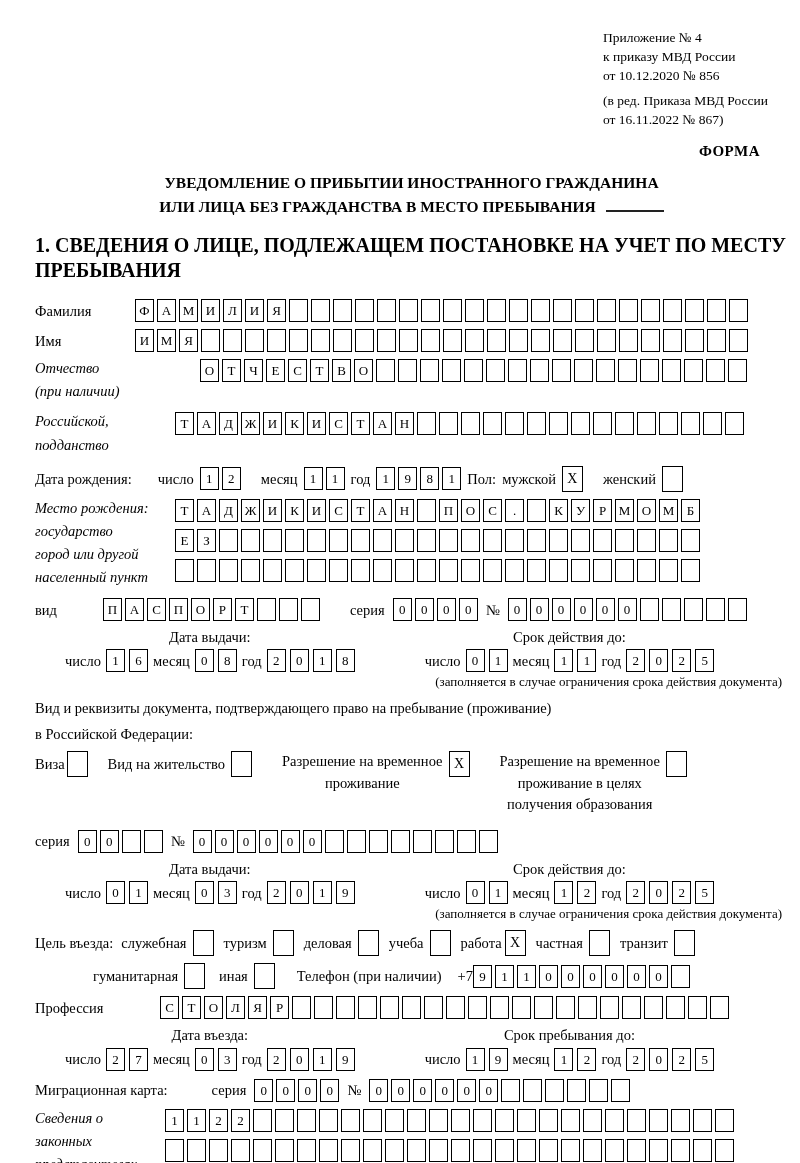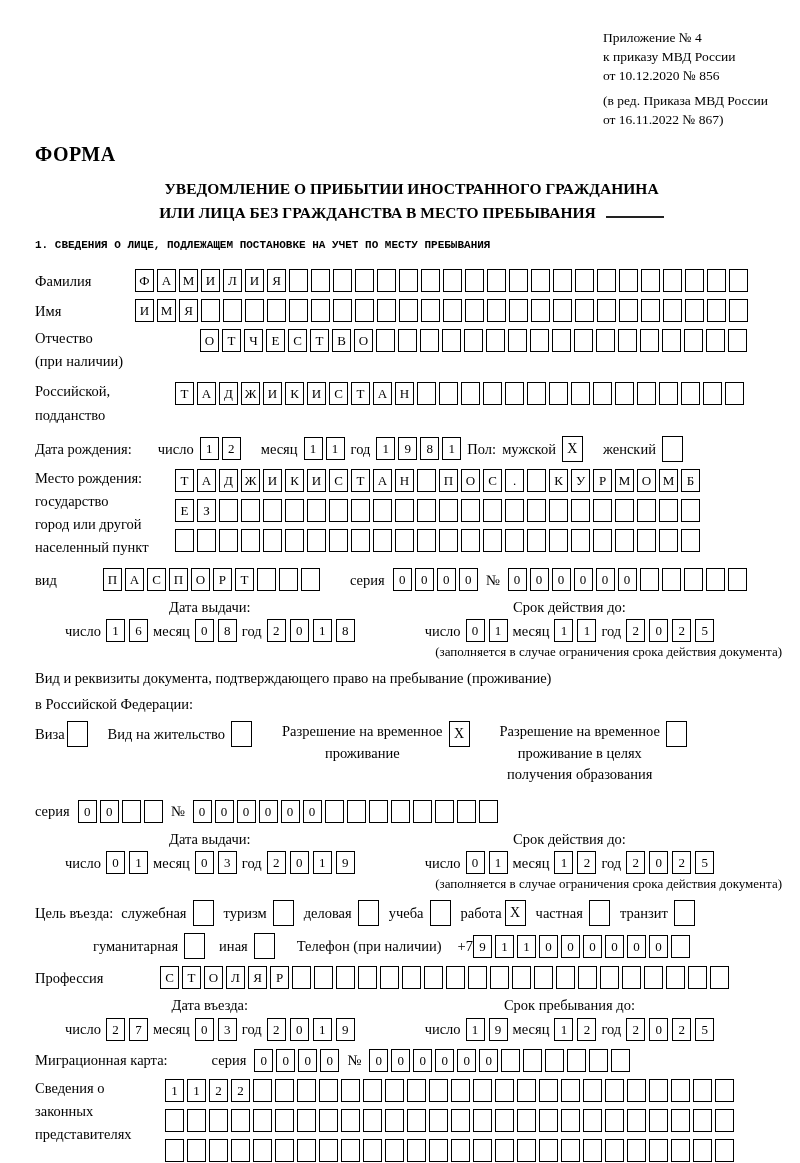--- a/index.html
+++ b/index.html
@@ -6,29 +6,29 @@
   body { background:#888; font-family:"Liberation Serif", serif; }
   .page {
     width:800px; min-height:1163px; background:#fff; color:#000;
     margin:0 auto; padding:30px 12px 20px 35px; box-sizing:border-box;
     font-size:14.5px; line-height:1.25;
   }
   
   .top-right { width:200px; margin-left:568px; font-size:13.5px; }
   .top-right div { margin-bottom:2px; }
   .top-right .gap { height:4px; }
-  .forma { font-weight:bold; font-size:20px; margin:14px 28px 10px 0; letter-spacing:.5px; }
+  .forma { text-align:right; font-weight:bold; font-size:15px; margin:14px 28px 10px 0; letter-spacing:.5px; }
   
   .title { text-align:center; font-weight:bold; font-size:15.5px; line-height:1.55; margin:6px 0 14px 0; }
   .title-underline { display:inline-block; width:58px; border-bottom:2px solid #222; height:14px; margin-left:10px; }
-  .section-title { font-weight:bold; font-size:11px; margin:10px 0 16px 0;font-family:Liberation Mono, monospace; }
+  .section-title { font-weight:bold; font-size:20px; margin:10px 0 16px 0; }
   
   .row { display:flex; align-items:flex-start; margin-bottom:7px; }
   .lbl { flex:0 0 auto; padding-top:3px; }
-  .lbl-col { flex:0 0 auto; }
+  .lbl-col { flex:0 0 auto;font-style:italic; }
   .lbl-col div { margin-bottom:5px; }
   .cells { display:inline-flex; gap:3px; flex-wrap:nowrap; }
   .cell {
     width:17px; height:21px; border:1.7px solid #000; display:inline-block;
     text-align:center; font-size:13px; line-height:21px; font-family:"Liberation Serif", serif;
   }
   .cellrows .cells { margin-bottom:7px; }
   .checkbox {
     width:19px; height:24px; border:1.7px solid #000; display:inline-block;
     text-align:center; font-size:14px; line-height:24px; vertical-align:middle;

